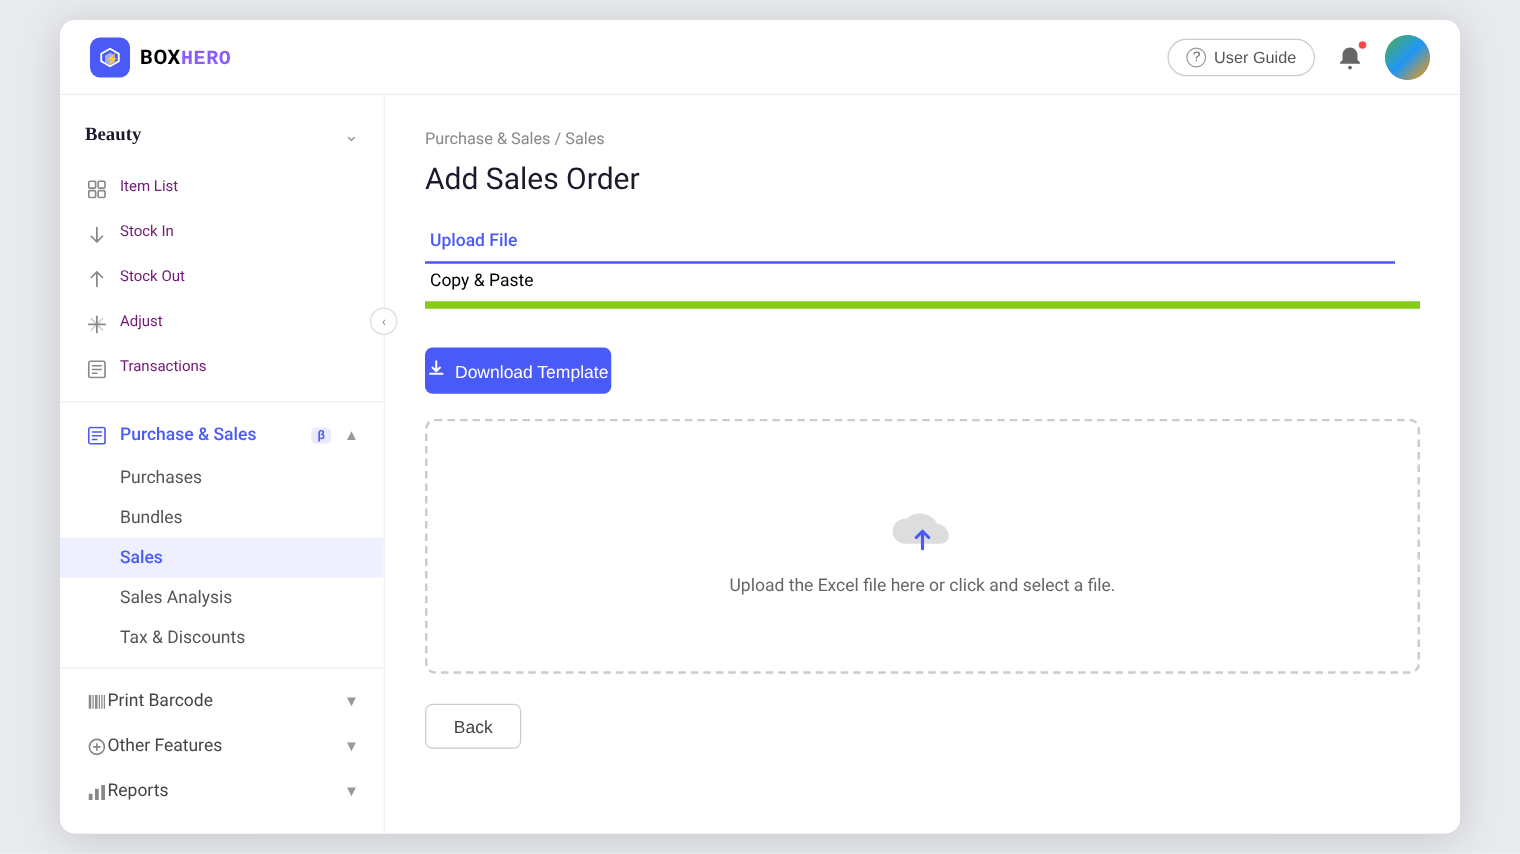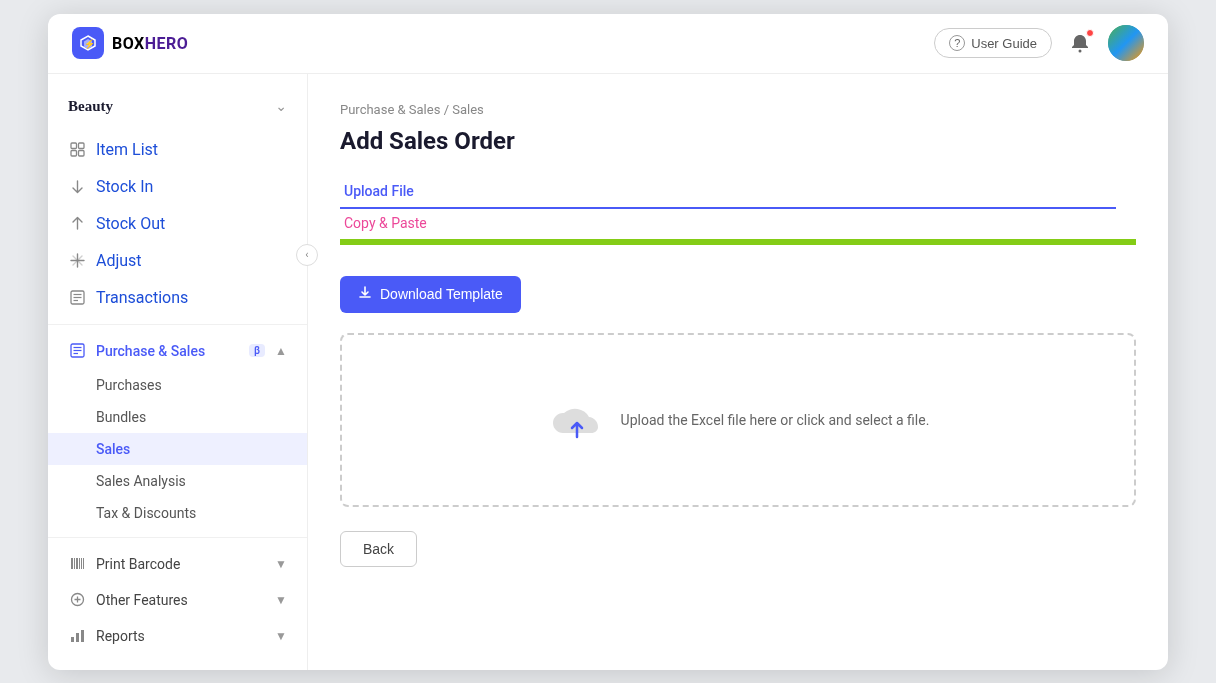--- a/index.html
+++ b/index.html
@@ -122,25 +122,25 @@
     }
     .workspace-chevron {
       color: #999;
       font-size: 14px;
     }
     .sidebar-nav {
       list-style: none;
     }
     .nav-item {
       display: flex;
-      align-items: center;
+      align-items: flex-start;
       gap: 10px;
       padding: 9px 20px;
-      font-size: 16px;
-      color: #1d4ed8;
+      font-size: 12px;
+      color: #701a75;
       cursor: pointer;
       border-radius: 0;
     }
     .nav-item .icon {
       width: 18px;
       height: 18px;
       display: flex;
       align-items: center;
       justify-content: center;
       color: #888;
@@ -180,21 +180,20 @@
       font-weight: 500;
     }
     .sidebar-divider {
       height: 1px;
       background: #f0f0f0;
       margin: 8px 0;
     }
     .collapsible-section {
       display: flex;
       align-items: center;
-      gap: 10px;
       padding: 9px 20px;
       font-size: 14px;
       color: #444;
       cursor: pointer;
       text-align: center;
     }
     .collapsible-section .icon { width: 18px; height: 18px; display: flex; align-items: center; justify-content: center; color: #888; font-size: 14px; }
     .collapse-arrow { margin-left: auto; color: #999; font-size: 12px; }
     .main-content {
       flex: 1;
@@ -202,64 +201,64 @@
       overflow-y: auto;
     }
     .breadcrumb {
       font-size: 13px;
       color: #888;
       margin-bottom: 10px;
     }
     .breadcrumb a { color: #888; text-decoration: none; }
     .page-title {
       font-size: 24px;
-      font-weight: 700;
+      font-weight: 400;
       color: #1a1a2e;
       margin-bottom: 20px;
     }
     .tabs {
       display: flex;
       border-bottom: 6px solid #84cc16;
       margin-bottom: 31px;
       flex-direction: column;
     }
     .tab {
       padding: 8px 4px;
       margin-right: 20px;
       font-size: 14px;
       cursor: pointer;
-      color: #ec4899;
+      color: #000000;
       border-bottom: 2px solid transparent;
       margin-bottom: -2px;
     }
     .tab.active {
       color: #4a5af7;
       border-bottom: 2px solid #4a5af7;
       font-weight: 500;
     }
     .download-btn {
       display: inline-flex;
       align-items: center;
       gap: 8px;
       background: #4a5af7;
       color: white;
       border: none;
       border-radius: 6px;
-      padding: 10px 18px;
+      padding: 10px 2px;
       font-size: 14px;
       cursor: pointer;
       margin-bottom: 20px;
       font-weight: 500;
     }
     .upload-area {
       border: 2px dashed #ccc;
       border-radius: 8px;
       padding: 60px 20px;
       display: flex;
-      flex-direction: row;
+      flex-direction: column;
       align-items: center;
       justify-content: center;
       gap: 14px;
       cursor: pointer;
       min-height: 160px;
       margin-bottom: 24px;
       background: white;
     }
     .upload-icon-wrapper {
       display: flex;
@@ -311,21 +310,21 @@
   <div class="header">
     <div class="logo-area">
       <div class="logo-icon">
         <svg width="18" height="18" viewBox="0 0 18 18" fill="none">
           <polygon points="9,2 16,6 16,12 9,16 2,12 2,6" fill="none" stroke="white" stroke-width="1.5"></polygon>
           <polygon points="9,5 13,7.5 13,12.5 9,15 5,12.5 5,7.5" fill="white" opacity="0.5"></polygon>
           <text x="5" y="13" fill="white" font-size="9" font-weight="bold">⚡</text>
         </svg>
       </div>
       <div class="logo-text">
-        <span>BOX</span><span style="color:#4c1d95;">HERO</span>
+        <span>BOX</span><span style="color:#8b5cf6;font-family:Liberation Mono, monospace;">HERO</span>
       </div>
     </div>
     <div class="header-right">
       <button class="user-guide-btn">
         <span style="width:16px;height:16px;border-radius:50%;border:1.5px solid #999;display:inline-flex;align-items:center;justify-content:center;font-size:11px;color:#666;">?</span>
         <span>User Guide</span>
       </button>
       <div class="notif-icon">
         <svg width="20" height="20" viewBox="0 0 20 20" fill="none">
           <path d="M10 2C6.686 2 4 4.686 4 8v4l-2 2v1h16v-1l-2-2V8c0-3.314-2.686-6-6-6z" fill="#666"></path>

